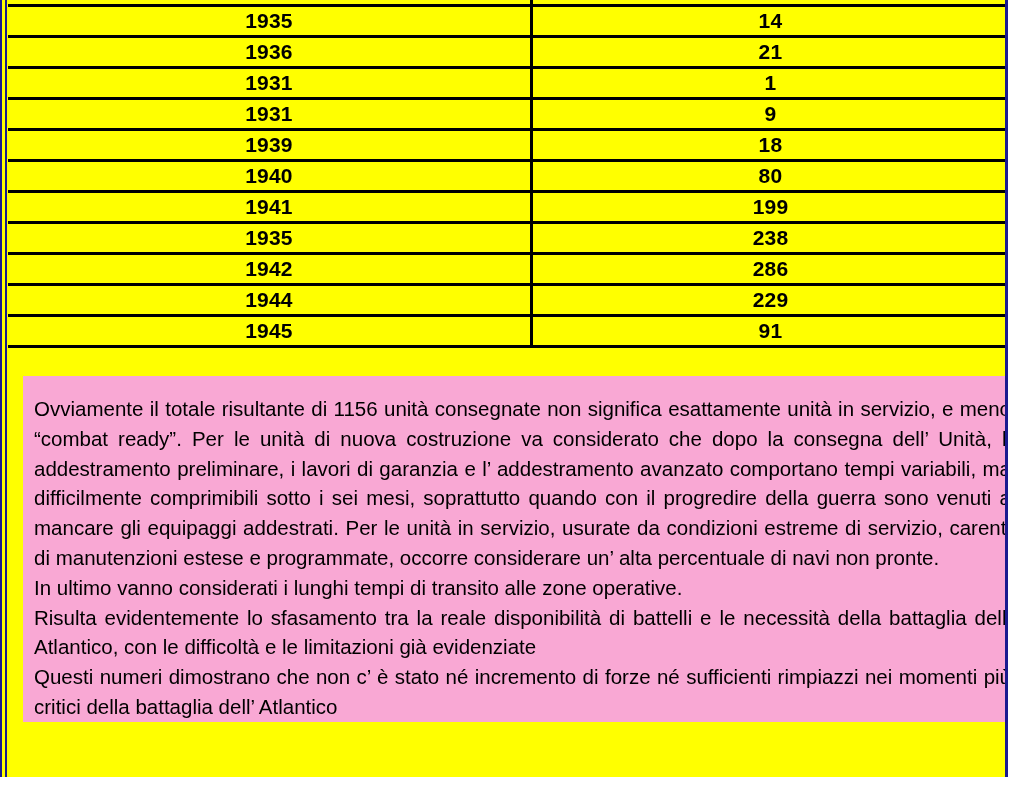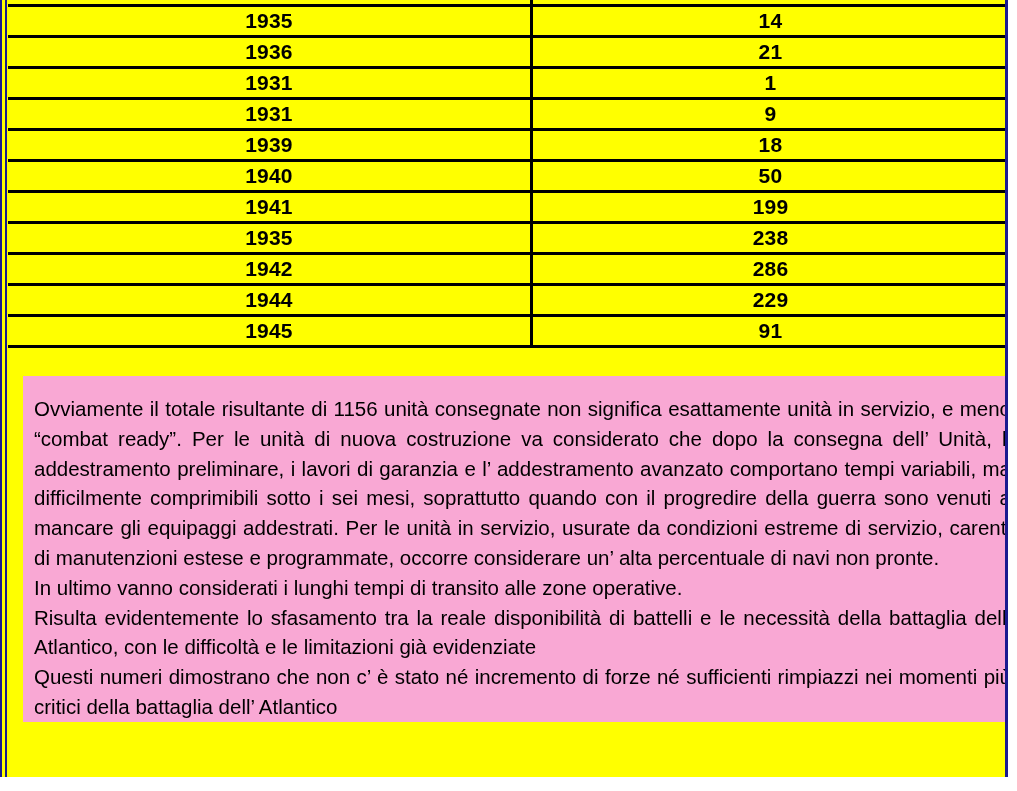--- a/index.html
+++ b/index.html
@@ -155,21 +155,21 @@
           <tr>
             <td class="col-year">1931</td>
             <td class="col-count">9</td>
           </tr>
           <tr>
             <td class="col-year">1939</td>
             <td class="col-count">18</td>
           </tr>
           <tr>
             <td class="col-year">1940</td>
-            <td class="col-count">50</td>
+            <td class="col-count">80</td>
           </tr>
           <tr>
             <td class="col-year">1941</td>
             <td class="col-count">199</td>
           </tr>
           <tr>
             <td class="col-year">1935</td>
             <td class="col-count">238</td>
           </tr>
           <tr>

